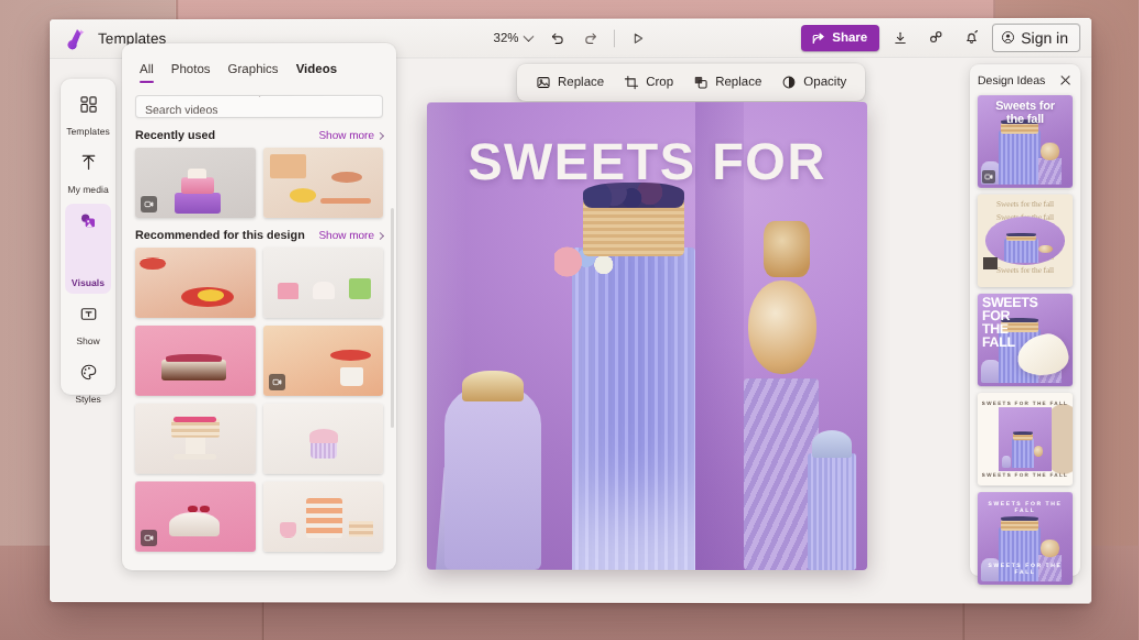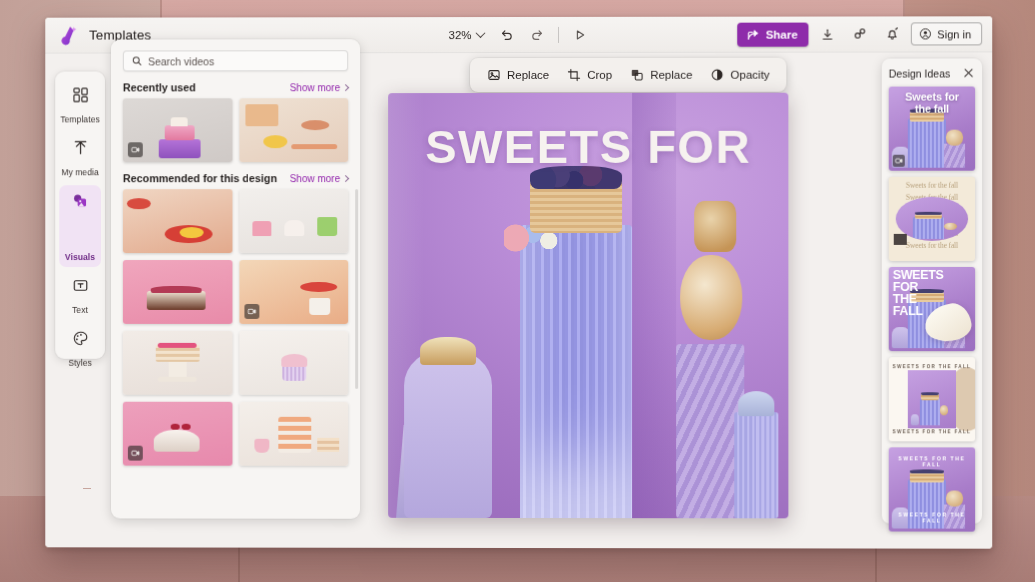--- a/index.html
+++ b/index.html
@@ -76,21 +76,21 @@
   .share-btn {
     display:flex; align-items:center; gap:5px;
     background:#8e2caa; color:#fff;
     font-size:11.5px; font-weight:600;
     padding:5px 11px 5px 9px; border-radius:4px;
     box-shadow:0 1px 2px rgba(0,0,0,.25);
   }
   .signin-btn {
     display:flex; align-items:center; gap:5px;
     border:1px solid rgba(0,0,0,.3); border-radius:4px;
-    padding:4px 10px 4px 7px; font-size:11px; color:#262120;
+    padding:4px 10px 4px 7px; font-size:14px; color:#262120;
     background:rgba(255,255,255,.35);
   }
 
   
   .rail {
     position:absolute; left:10px; top:54px; width:50px; height:288px;
     background:#f7f5f3; border-radius:9px;
     box-shadow:0 2px 8px rgba(0,0,0,.13), 0 0 0 1px rgba(0,0,0,.03);
     padding:8px 0; display:flex; flex-direction:column; align-items:center; gap:3px;
   }
@@ -115,20 +115,21 @@
   .tab.bold { font-weight:700; color:#221d1c; }
   .tab.active::after {
     content:""; position:absolute; left:0; right:0; bottom:0; height:2.2px;
     background:#9327ad; border-radius:2px;
   }
   .search {
     margin:11px 12px 0; height:21px;
     background:#fbfaf9; border:1px solid rgba(0,0,0,.13); border-radius:4px;
     display:flex; align-items:center; gap:6px; padding:0 8px;
     box-shadow:0 1px 2px rgba(0,0,0,.05);
+    flex-direction:column;
   }
   .search input {
     border:0; outline:0; background:transparent; font-size:10.5px;
     font-family:"Liberation Sans", sans-serif; color:#2d2725; width:100%;
   }
   .search input::placeholder { color:#5d5552; }
 
   .sect-head {
     display:flex; align-items:center; justify-content:space-between;
     padding:10px 12px 5px;
@@ -484,38 +485,52 @@
       <span class="rail-label">Visuals</span>
     </div>
 
     <div class="rail-item">
       <span class="rail-ico">
         <svg width="17" height="17" viewBox="0 0 18 18" fill="none" stroke="#2f2927" stroke-width="1.25">
           <rect x="2.4" y="4" width="13.2" height="10" rx="1.6"></rect>
           <path d="M6.4 7.2 H11.6 M9 7.2 V11" stroke-linecap="round"></path>
         </svg>
       </span>
-      <span class="rail-label">Text</span>
+      <span class="rail-label">Show</span>
     </div>
 
     <div class="rail-item">
       <span class="rail-ico">
         <svg width="17" height="17" viewBox="0 0 18 18" fill="none" stroke="#2f2927" stroke-width="1.2">
           <path d="M9 2.4 a6.6 6.6 0 1 0 0 13.2 c1 0 1.5-.6 1.5-1.3 0-.8-.8-1.1-.8-1.9 0-.6.5-1.1 1.2-1.1 h1.4 A3.9 3.9 0 0 0 15.6 7.4 C15.6 4.6 12.7 2.4 9 2.4 Z"></path>
           <circle cx="6" cy="6.4" r=".95" fill="#2f2927" stroke="none"></circle>
           <circle cx="9.4" cy="5.2" r=".95" fill="#2f2927" stroke="none"></circle>
           <circle cx="5.1" cy="10" r=".95" fill="#2f2927" stroke="none"></circle>
         </svg>
       </span>
       <span class="rail-label">Styles</span>
     </div>
   </div>
 
   <div class="panel">
 
+    <div class="tabs">
+      <div class="tab active">
+        <span>All</span>
+      </div>
+      <div class="tab">
+        <span>Photos</span>
+      </div>
+      <div class="tab">
+        <span>Graphics</span>
+      </div>
+      <div class="tab bold">
+        <span>Videos</span>
+      </div>
+    </div>
 
     <div class="search">
       <svg width="11" height="11" viewBox="0 0 14 14" fill="none" stroke="#4a4340" stroke-width="1.4" stroke-linecap="round">
         <circle cx="6" cy="6" r="4.1"></circle>
             <path d="M9.2 9.2 L12.4 12.4"></path>
       </svg>
       <input type="text" placeholder="Search videos" style="">
     </div>
 
     <div class="sect-head">

